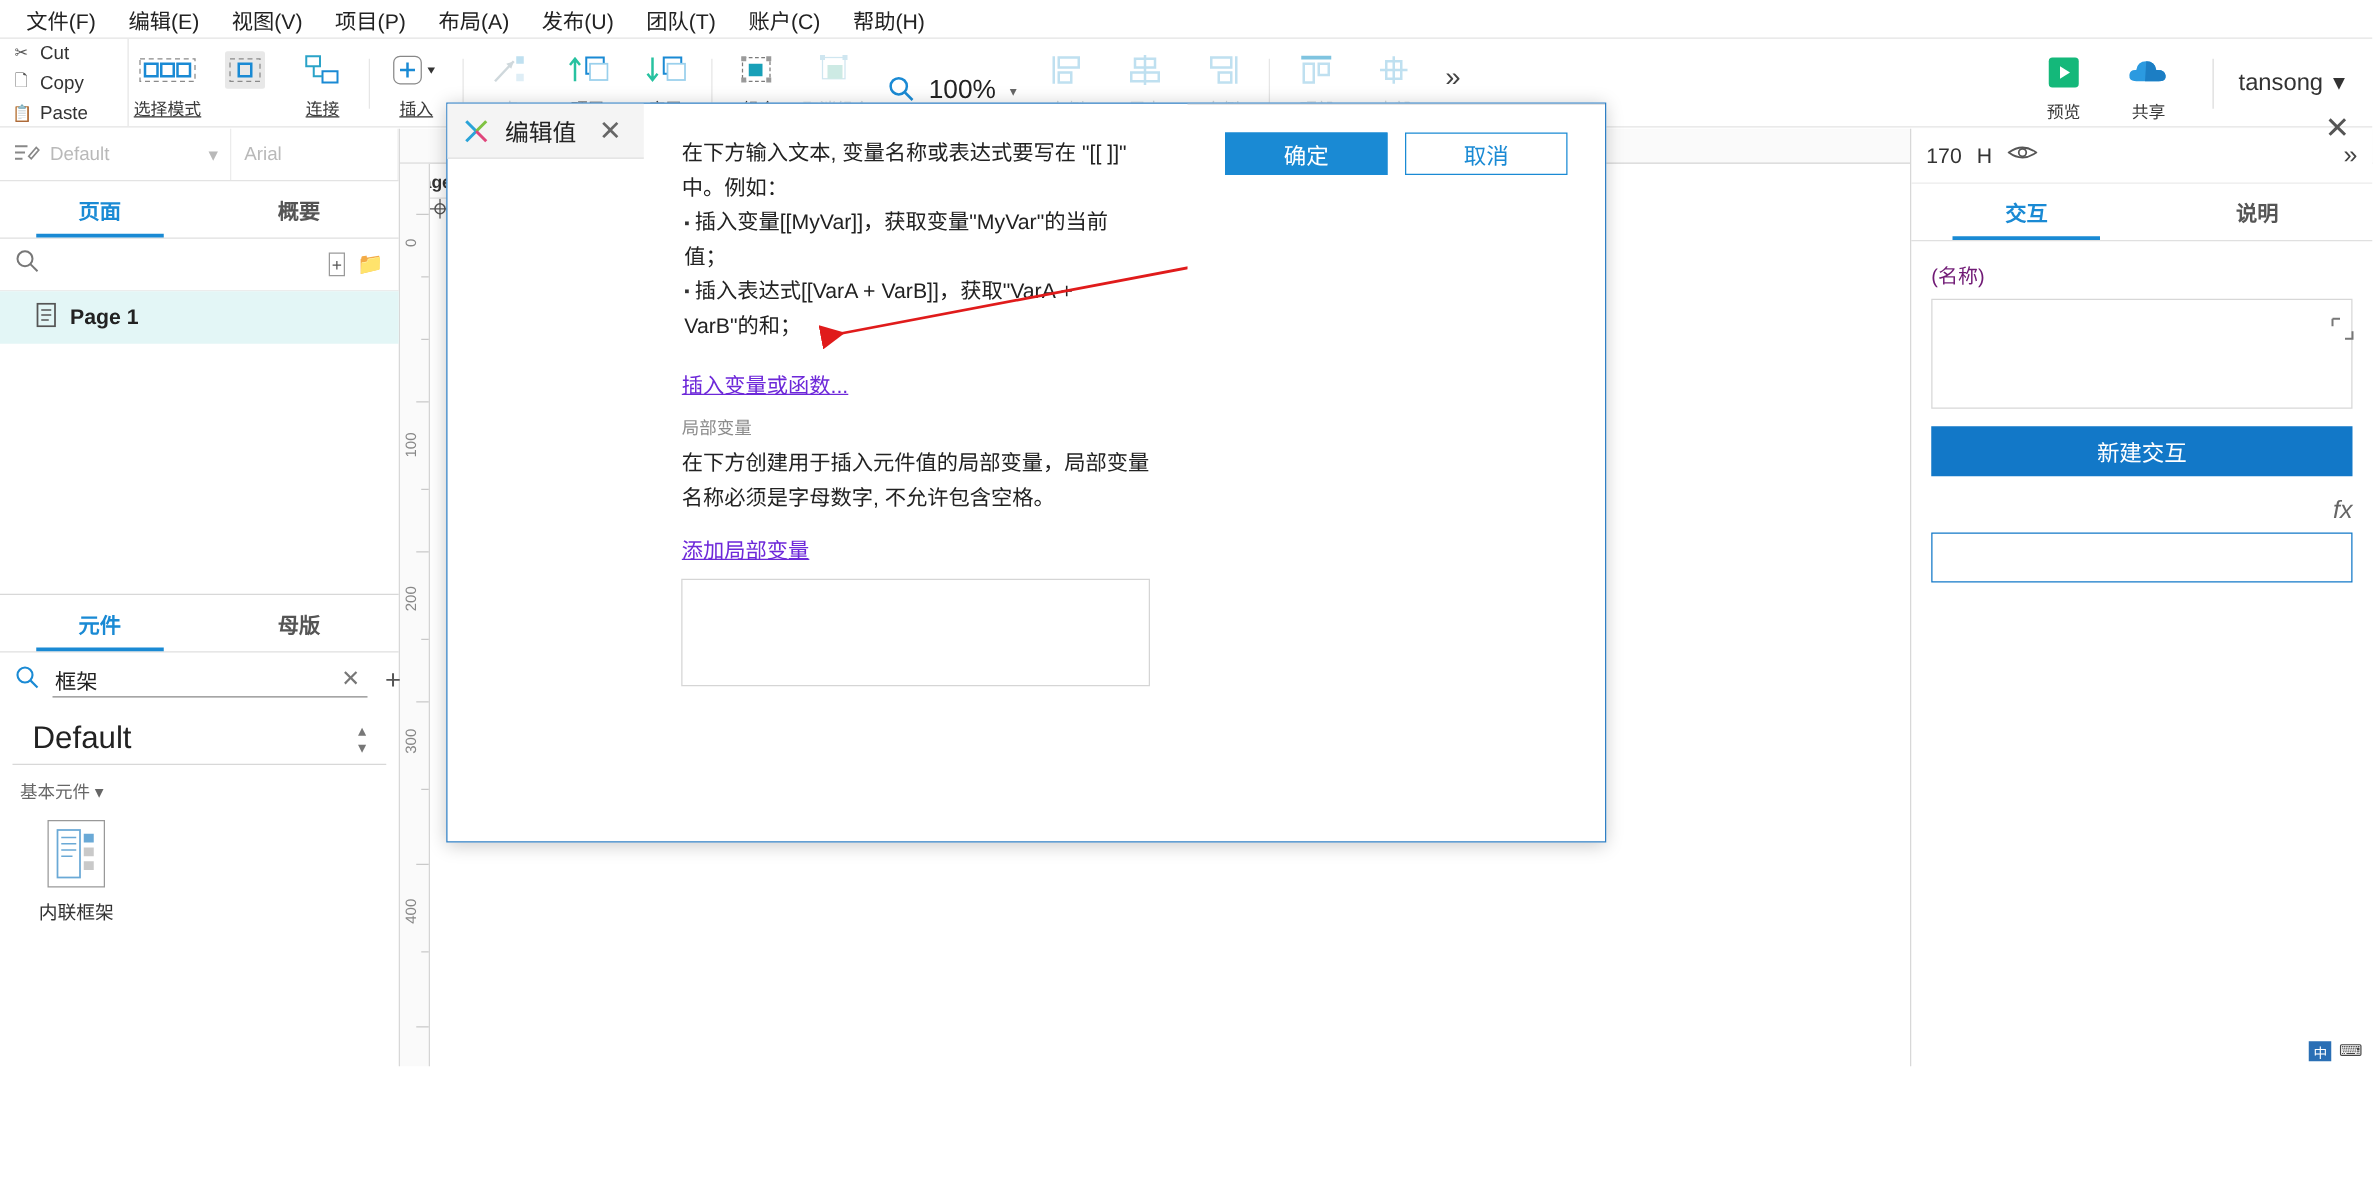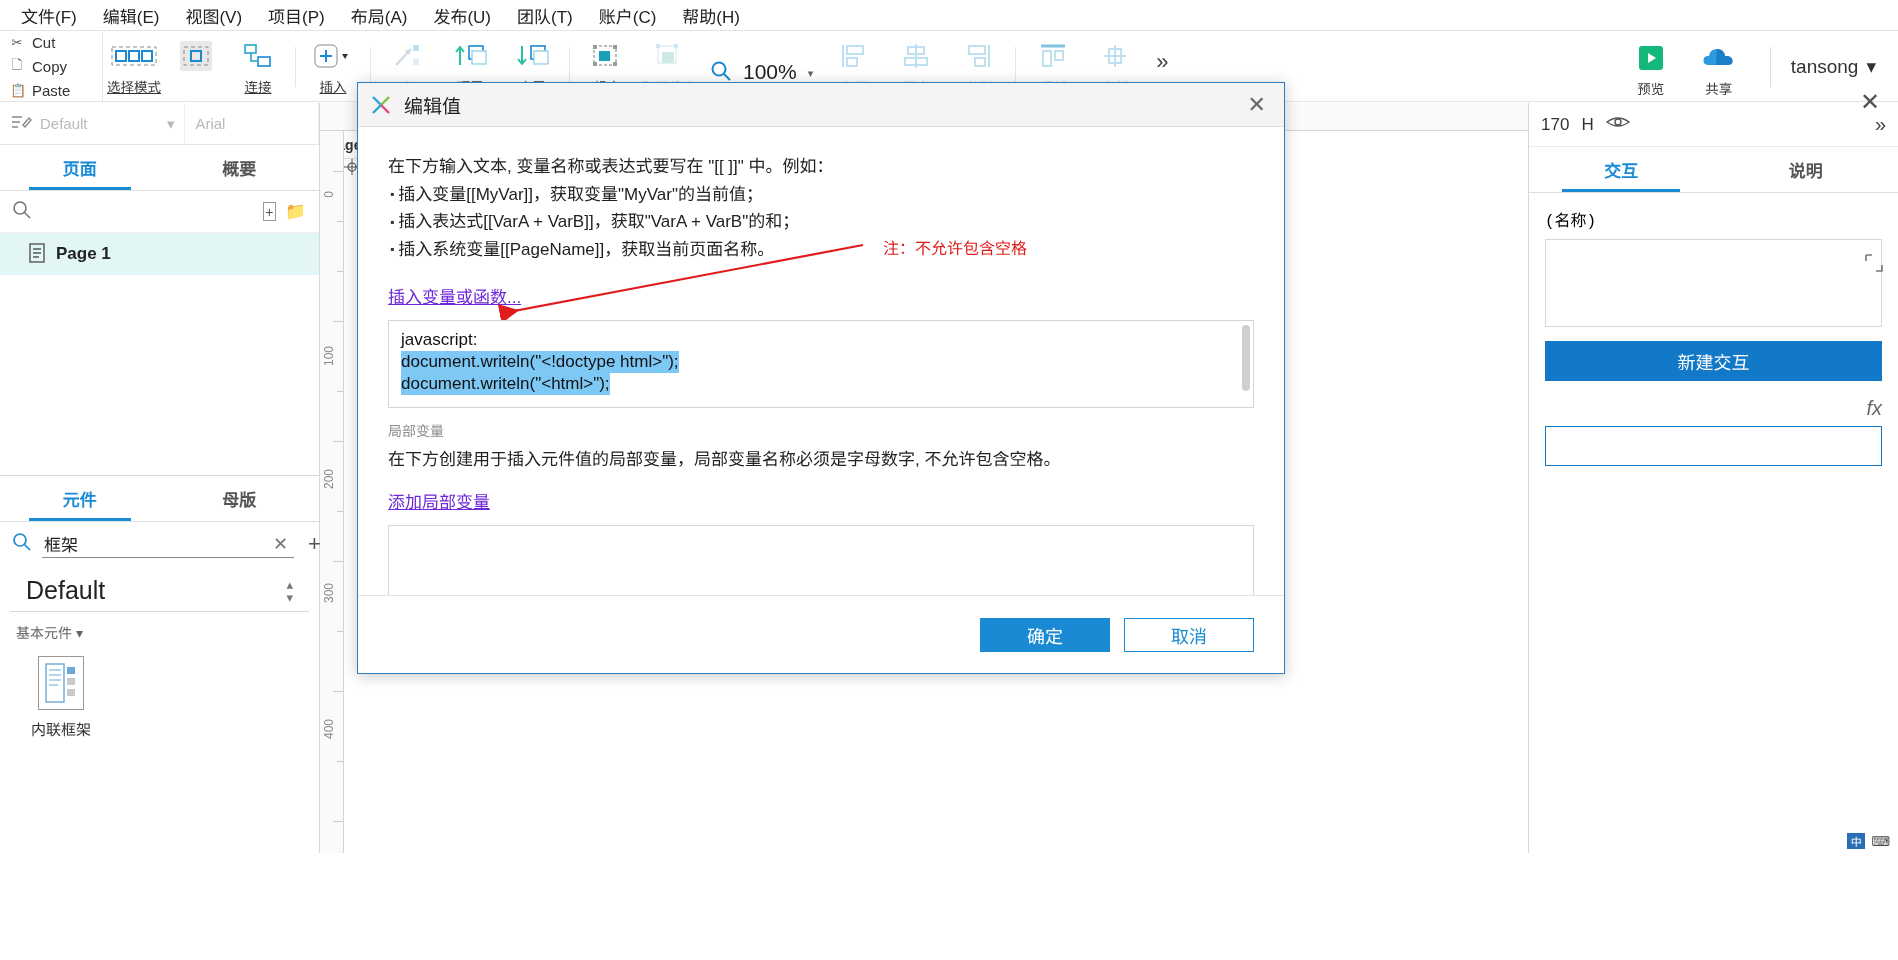--- a/index.html
+++ b/index.html
@@ -91,34 +91,34 @@
   .ruler-v { position: absolute; left: 0; top: 28px; bottom: 0; width: 24px; background: #fafafa; border-right: 1px solid #d5d5d5; }
   .ruler-v .vlab { position: absolute; left: 2px; font-size: 12px; color: #888; writing-mode: vertical-rl; transform: rotate(180deg); }
   .ruler-v .tick { position: absolute; right: 0; height: 1px; background: #c9c9c9; }
   .pagehdr { position: absolute; left: 0; top: 28px; height: 28px; width: 96px; font-size: 14px; font-weight: bold; color: #333; display: flex; align-items: center; padding-left: 8px; border-bottom: 1px solid #e0e0e0; }
   .coordrow { position: absolute; left: 24px; top: 56px; display: flex; align-items: center; gap: 6px; font-size: 14px; color: #555; }
 
   
   .rightcol { position: absolute; right: 0; top: 103px; width: 370px; bottom: 0; border-left: 1px solid #d8d8d8; background: #fff; }
   .rtopbar { height: 44px; display: flex; align-items: center; gap: 12px; padding: 0 12px; font-size: 17px; color: #333; border-bottom: 1px solid #ececec; }
   .rtabs { display: flex; height: 46px; border-bottom: 1px solid #e0e0e0; }
-  .rnamefield { padding: 14px 16px 0; font-size: 16px; color: #000000; font-family: Liberation Mono, monospace; }
+  .rnamefield { padding: 14px 16px 0; font-size: 16px; color: #701a75; }
   .rbox { margin: 8px 16px 0; height: 88px; border: 1px solid #d7d7d7; }
   .newbtn { margin: 14px 16px 0; height: 40px; background: #1278c8; color: #fff; display: flex; align-items: center; justify-content: center; font-size: 18px; }
   .fxrow { display: flex; align-items: center; justify-content: flex-end; gap: 10px; padding: 16px 16px 0; font-size: 20px; color: #666; font-style: italic; }
   .rbox2 { margin: 6px 16px 0; height: 40px; border: 1px solid #1278c8; }
   .rsmallic { position: absolute; right: 14px; top: 150px; font-size: 17px; color: #777; }
   .taskbar { position: absolute; right: 8px; bottom: 4px; display: flex; align-items: center; gap: 6px; font-size: 13px; color: #444; }
   .taskbar .sq { width: 18px; height: 16px; background: #2a6fb5; color: #fff; font-size: 11px; display: flex; align-items: center; justify-content: center; }
 
   
   .dlg {
     position: absolute; left: 357px; top: 82px; width: 928px; height: 592px;
     background: #fff; border: 1px solid #2f7fc4; box-shadow: 0 2px 14px rgba(0,0,0,.22);
-    display: flex; flex-direction: column; z-index: 50;
+    display: flex; flex-direction: row; z-index: 50;
   }
   .dlg-head { height: 44px; background: #f4f4f4; border-bottom: 1px solid #e0e0e0; display: flex; align-items: center; padding: 0 12px; gap: 12px; }
   .dlg-logo { width: 22px; height: 22px; }
   .dlg-title { font-size: 19px; color: #222; flex: 1; }
   .dlg-close { font-size: 22px; color: #666; padding: 0 6px; cursor: default; }
   .dlg-body { flex: 1; padding: 26px 30px 0; position: relative; overflow: hidden; }
   .dlg-p { font-size: 17px; color: #222; line-height: 1.62; }
   .dlg-li { font-size: 17px; color: #222; line-height: 1.62; padding-left: 2px; }
   .dlg-li .bul { font-size: 12px; color: #333; vertical-align: middle; margin-right: 4px; }
   .linklike { font-size: 17px; color: #6d28d9; text-decoration: underline; display: inline-block; margin-top: 20px; cursor: default; }
@@ -538,42 +538,33 @@
     </div>
 
     <div class="dlg-body">
       <div class="dlg-p">在下方输入文本, 变量名称或表达式要写在 "[[ ]]" 中。例如：</div>
       <div class="dlg-li">
         <span class="bul">▪</span><span>插入变量[[MyVar]]，获取变量"MyVar"的当前值；</span>
       </div>
       <div class="dlg-li">
         <span class="bul">▪</span><span>插入表达式[[VarA + VarB]]，获取"VarA + VarB"的和；</span>
       </div>
-      <div class="dlg-li">
-        <span class="bul">▪</span><span>插入系统变量[[PageName]]，获取当前页面名称。</span>
-      </div>
 
       <a class="linklike">插入变量或函数...</a>
 
       <div class="annot" style="left:525px; top:108px;">注：不允许包含空格</div>
       <svg class="arrowsvg" style="left:100px; top:110px;" width="420" height="95">
         <defs>
           <marker id="ah" markerWidth="9" markerHeight="9" refX="7" refY="4.5" orient="auto">
             <path d="M9,0 L9,9 L0,4.5 Z" fill="#e01b1b"></path>
           </marker>
         </defs>
         <line x1="405" y1="8" x2="46" y2="76" stroke="#e01b1b" stroke-width="2.2" marker-end="url(#ah)"></line>
       </svg>
 
-      <div class="codearea">
-        <div class="codeline">javascript:</div>
-        <div><span class="codeline hl">document.writeln("&lt;!doctype html&gt;");</span></div>
-        <div><span class="codeline hl">document.writeln("&lt;html&gt;");</span></div>
-        <div class="scrollthumb"></div>
-      </div>
 
       <div class="seclabel">局部变量</div>
       <div class="dlg-p" style="margin-top:6px">在下方创建用于插入元件值的局部变量，局部变量名称必须是字母数字, 不允许包含空格。</div>
       <a class="linklike" style="margin-top:14px">添加局部变量</a>
       <div class="emptybox"></div>
     </div>
 
     <div class="dlg-foot">
       <button class="btn primary">确定</button>
       <button class="btn ghost">取消</button>

